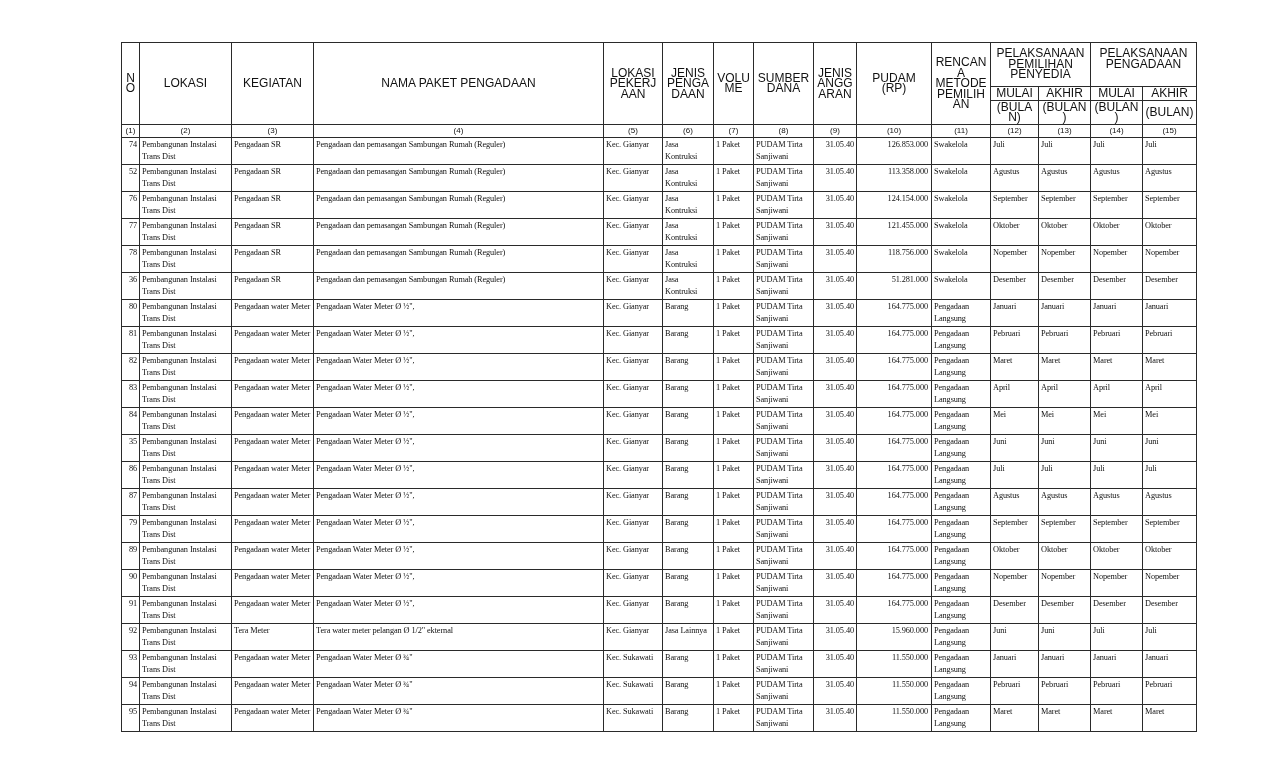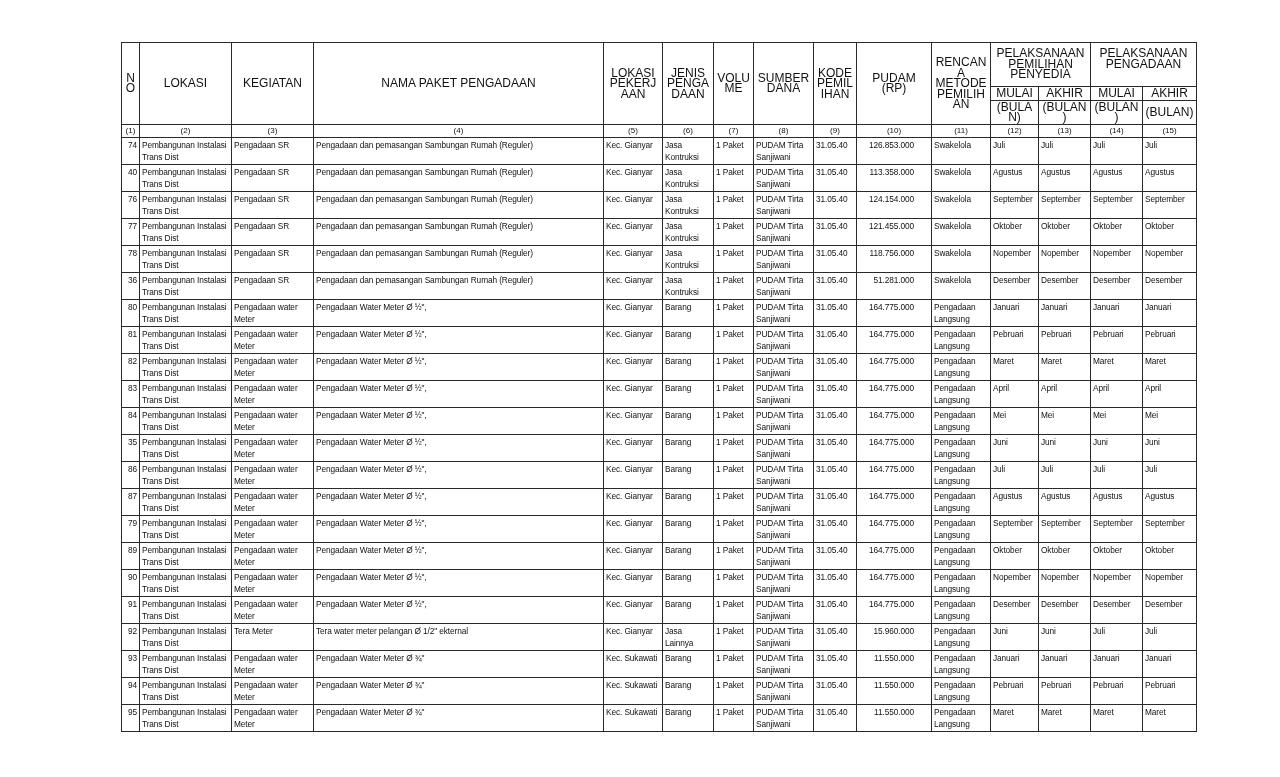--- a/index.html
+++ b/index.html
@@ -19,27 +19,27 @@
   thead th {
     font-size:12px; line-height:10.5px; text-align:center;
     vertical-align:middle; padding:1px 2px; letter-spacing:0;
   }
   thead tr.band th.group { vertical-align:top; padding-top:5px; }
   thead tr.band { height:44px; }
   thead tr.sub1 { height:13px; }
   thead tr.sub2 { height:10px; }
   thead tr.nums { height:13px; }
   thead tr.nums th { font-size:8px; }
-  tbody tr { height:27px; }
+  tbody tr { height:27px;font-family:Liberation Serif, serif; }
   tbody td {
     font-size:8.3px; line-height:12px; vertical-align:top;
     padding:1px 2px; letter-spacing:-0.1px;
   }
-  td.al-r { text-align:right; padding-right:17px; }
-  td.al-c { text-align:left; }
+  td.al-r { text-align:right; padding-right:3px; }
+  td.al-c { text-align:right; }
   td.no-cell { padding-right:2px; }
 </style>
 </head>
 <body>
 
 <table class="plan">
   <colgroup>
     <col style="width:18px">
       <col style="width:92px">
       <col style="width:82px">
@@ -59,21 +59,21 @@
   <thead>
     <tr class="band">
       <th rowspan="3">NO</th>
       <th rowspan="3">LOKASI</th>
       <th rowspan="3">KEGIATAN</th>
       <th rowspan="3">NAMA PAKET PENGADAAN</th>
       <th rowspan="3">LOKASI PEKERJAAN</th>
       <th rowspan="3">JENIS PENGADAAN</th>
       <th rowspan="3">VOLUME</th>
       <th rowspan="3">SUMBER DANA</th>
-      <th rowspan="3">KODE PEMILIHAN</th>
+      <th rowspan="3">JENIS ANGGARAN</th>
       <th rowspan="3">PUDAM (RP)</th>
       <th rowspan="3">RENCANA METODE PEMILIHAN</th>
       <th colspan="2" class="group">PELAKSANAAN PEMILIHAN PENYEDIA</th>
       <th colspan="2" class="group">PELAKSANAAN PENGADAAN</th>
     </tr>
     <tr class="sub1">
       <th>MULAI</th>
       <th>AKHIR</th>
       <th>MULAI</th>
       <th>AKHIR</th>
@@ -114,21 +114,21 @@
         <td>PUDAM Tirta Sanjiwani</td>
         <td class="al-c">31.05.40</td>
         <td class="al-r">126.853.000</td>
         <td>Swakelola</td>
         <td>Juli</td>
         <td>Juli</td>
         <td>Juli</td>
         <td>Juli</td>
       </tr>
       <tr>
-        <td class="al-r no-cell">40</td>
+        <td class="al-r no-cell">52</td>
         <td>Pembangunan Instalasi Trans Dist</td>
         <td>Pengadaan SR</td>
         <td>Pengadaan dan pemasangan Sambungan Rumah (Reguler)</td>
         <td>Kec. Gianyar</td>
         <td>Jasa Kontruksi</td>
         <td>1 Paket</td>
         <td>PUDAM Tirta Sanjiwani</td>
         <td class="al-c">31.05.40</td>
         <td class="al-r">113.358.000</td>
         <td>Swakelola</td>

